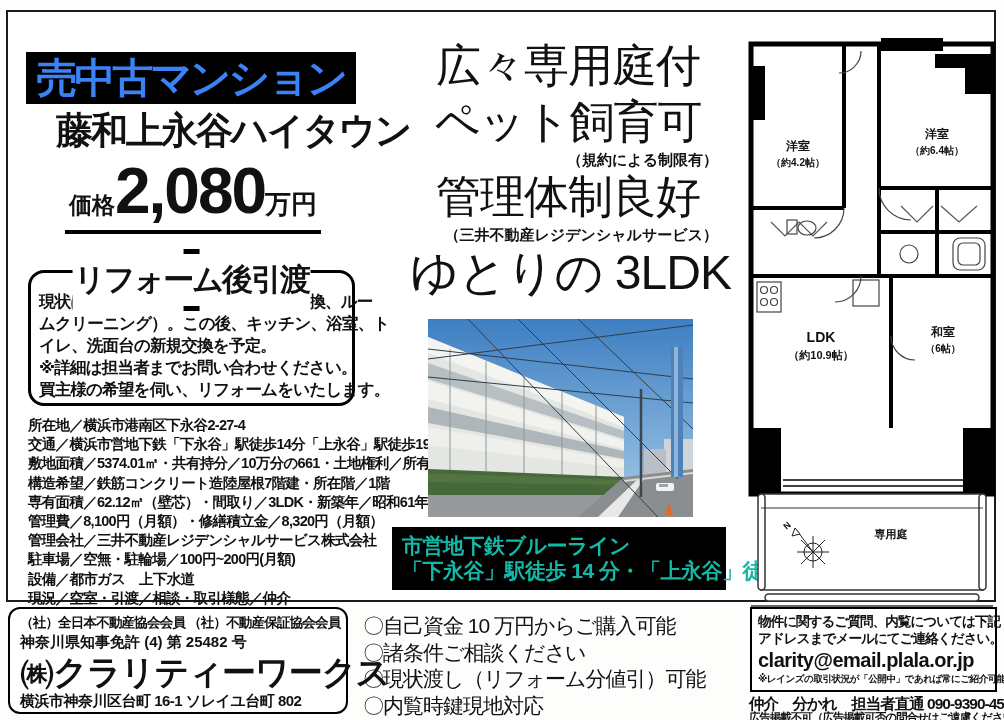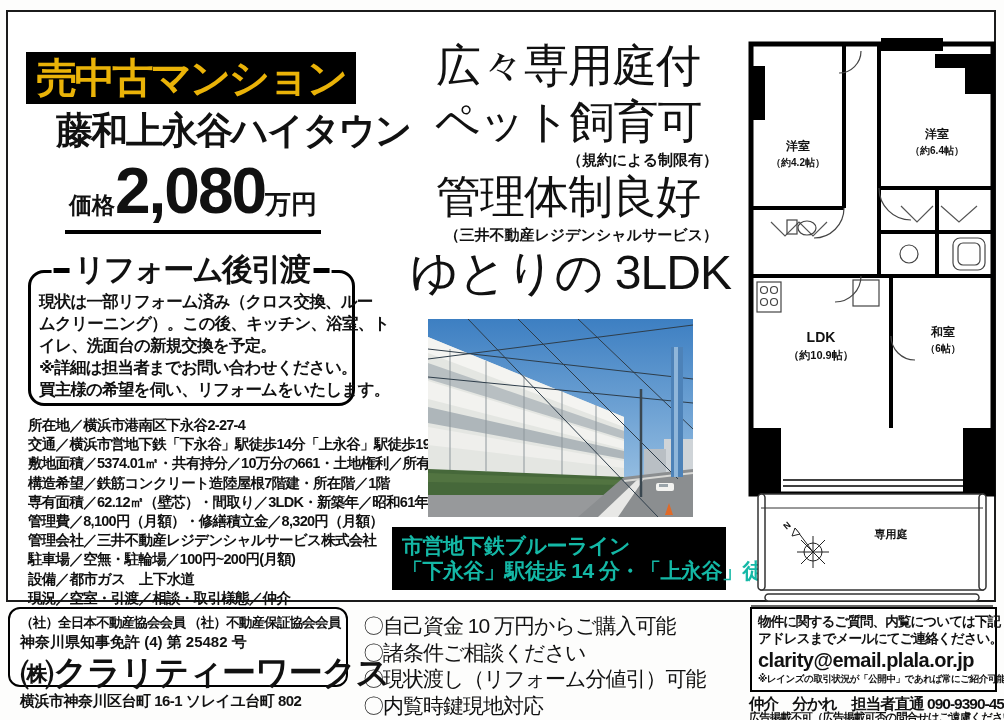--- a/index.html
+++ b/index.html
@@ -4,35 +4,35 @@
 <style>
   * { margin:0; padding:0; box-sizing:border-box; }
   html,body { width:1004px; height:720px; background:#fdfdfc; overflow:hidden;
     font-family:"Liberation Sans","DejaVu Sans",sans-serif; color:#111; }
   .page { position:relative; width:1004px; height:720px; }
   .frame { position:absolute; left:6px; top:10px; width:990px; height:592px;
     border:2px solid #1b1b1b; background:#fff; }
 
   
   .banner { position:absolute; left:18px; top:40px; width:330px; height:52px;
-    background:#000; color:#eab308; font-size:41px; font-weight:800; letter-spacing:-3px;
+    background:#000; color:#3b82f6; font-size:41px; font-weight:800; letter-spacing:-3px;
     display:flex; align-items:center; justify-content:center; white-space:nowrap; }
   .prop-name { position:absolute; left:14px; top:94px; width:344px; text-align:center;
     font-size:37px; font-weight:700; letter-spacing:-2px; white-space:nowrap;margin-left:34px; }
   .price-row { position:absolute; left:20px; top:142px; width:330px; text-align:center; }
   .price-inner { display:inline-block; border-bottom:4px solid #000; padding:0 4px 2px 4px; white-space:nowrap; }
   .price-label { font-size:23px; font-weight:800; vertical-align:baseline; }
   .price-value { font-size:64px; font-weight:800; letter-spacing:-2px; vertical-align:baseline; }
   .price-unit { font-size:26px; font-weight:800; vertical-align:baseline; }
 
   .reform-box { position:absolute; left:20px; top:258px; width:327px; height:136px;
     border:3px solid #000; border-radius:16px; background:#fff; padding:6px 8px 4px 8px; }
   .reform-title { position:absolute; left:50%; top:-24px; transform:translateX(-50%);
     background:#fff; display:flex; align-items:center; gap:5px; padding:0 2px;
-    font-size:31px; font-weight:800; letter-spacing:-2px; white-space:nowrap; }
+    font-size:31px; font-weight:800; letter-spacing:-2px; white-space:nowrap;flex-direction:column; }
   .reform-title .dash { display:inline-block; width:16px; height:5px; background:#000; }
   .reform-body { margin-top:12px; font-size:16.5px; font-weight:600; line-height:1.33;
     letter-spacing:-0.8px; white-space:nowrap; }
 
   .details { position:absolute; left:20px; top:404px; width:360px;
     font-size:14.5px; font-weight:600; line-height:19.2px; letter-spacing:-0.7px; white-space:nowrap; }
 
   
   .catch { position:absolute; left:402px; top:26px; width:316px; text-align:center; }
   .catch .big { font-size:45px; font-weight:500; letter-spacing:-1px; line-height:56px; white-space:nowrap; }
@@ -42,21 +42,21 @@
 
   .photo { position:absolute; left:420px; top:307px; width:265px; height:198px; }
   .caption { position:absolute; left:384px; top:515px; width:334px; height:63px;
     background:#000; color:#14b8a6; padding:6px 10px; }
   .caption div { font-size:21px; font-weight:700; line-height:25px; letter-spacing:-0.5px; white-space:nowrap; }
 
   
   .floorplan { position:absolute; left:733px; top:24px; width:262px; height:574px; }
 
   
-  .company-box { position:absolute; left:8px; top:607px; width:340px; height:80px;
+  .company-box { position:absolute; left:8px; top:607px; width:340px; height:107px;
     border:2px solid #000; border-radius:12px; background:#fff; padding:5px 10px 4px 10px; }
   .company-box .member { font-size:13.5px; font-weight:600; letter-spacing:-0.8px; white-space:nowrap; }
   .company-box .license { font-size:15px; font-weight:600; margin-top:1px; white-space:nowrap; }
   .company-box .cname { font-size:34px; font-weight:700; letter-spacing:-1px; line-height:40px; white-space:nowrap; }
   .company-box .addr { font-size:15px; font-weight:600; letter-spacing:-0.5px; white-space:nowrap; }
 
   .bullets { position:absolute; left:363px; top:613px; width:390px; }
   .bullets div { font-size:21px; font-weight:500; line-height:26.5px; letter-spacing:-1px; white-space:nowrap; }
 
   .contact-box { position:absolute; left:750px; top:607px; width:247px; height:85px;

